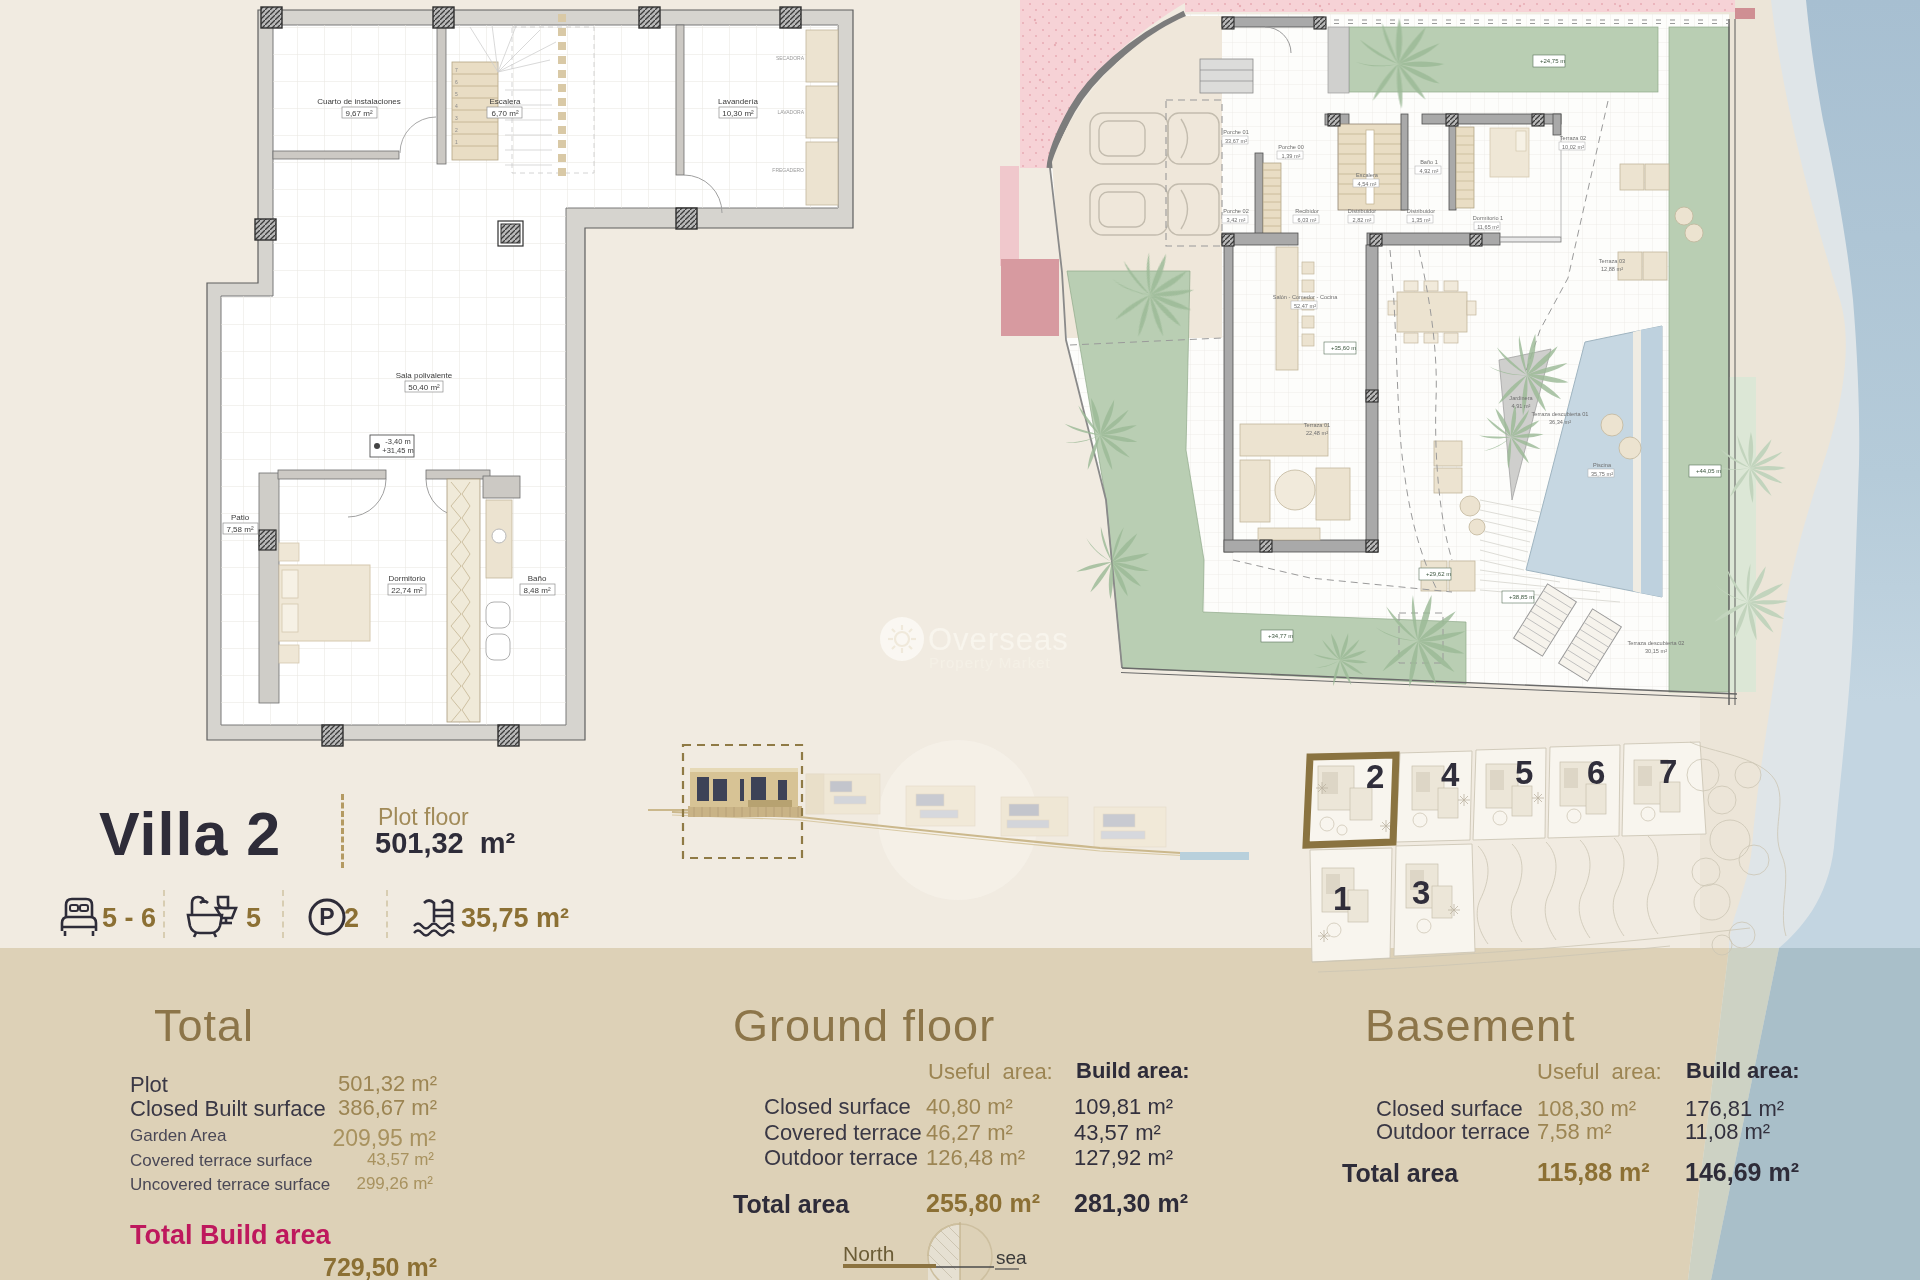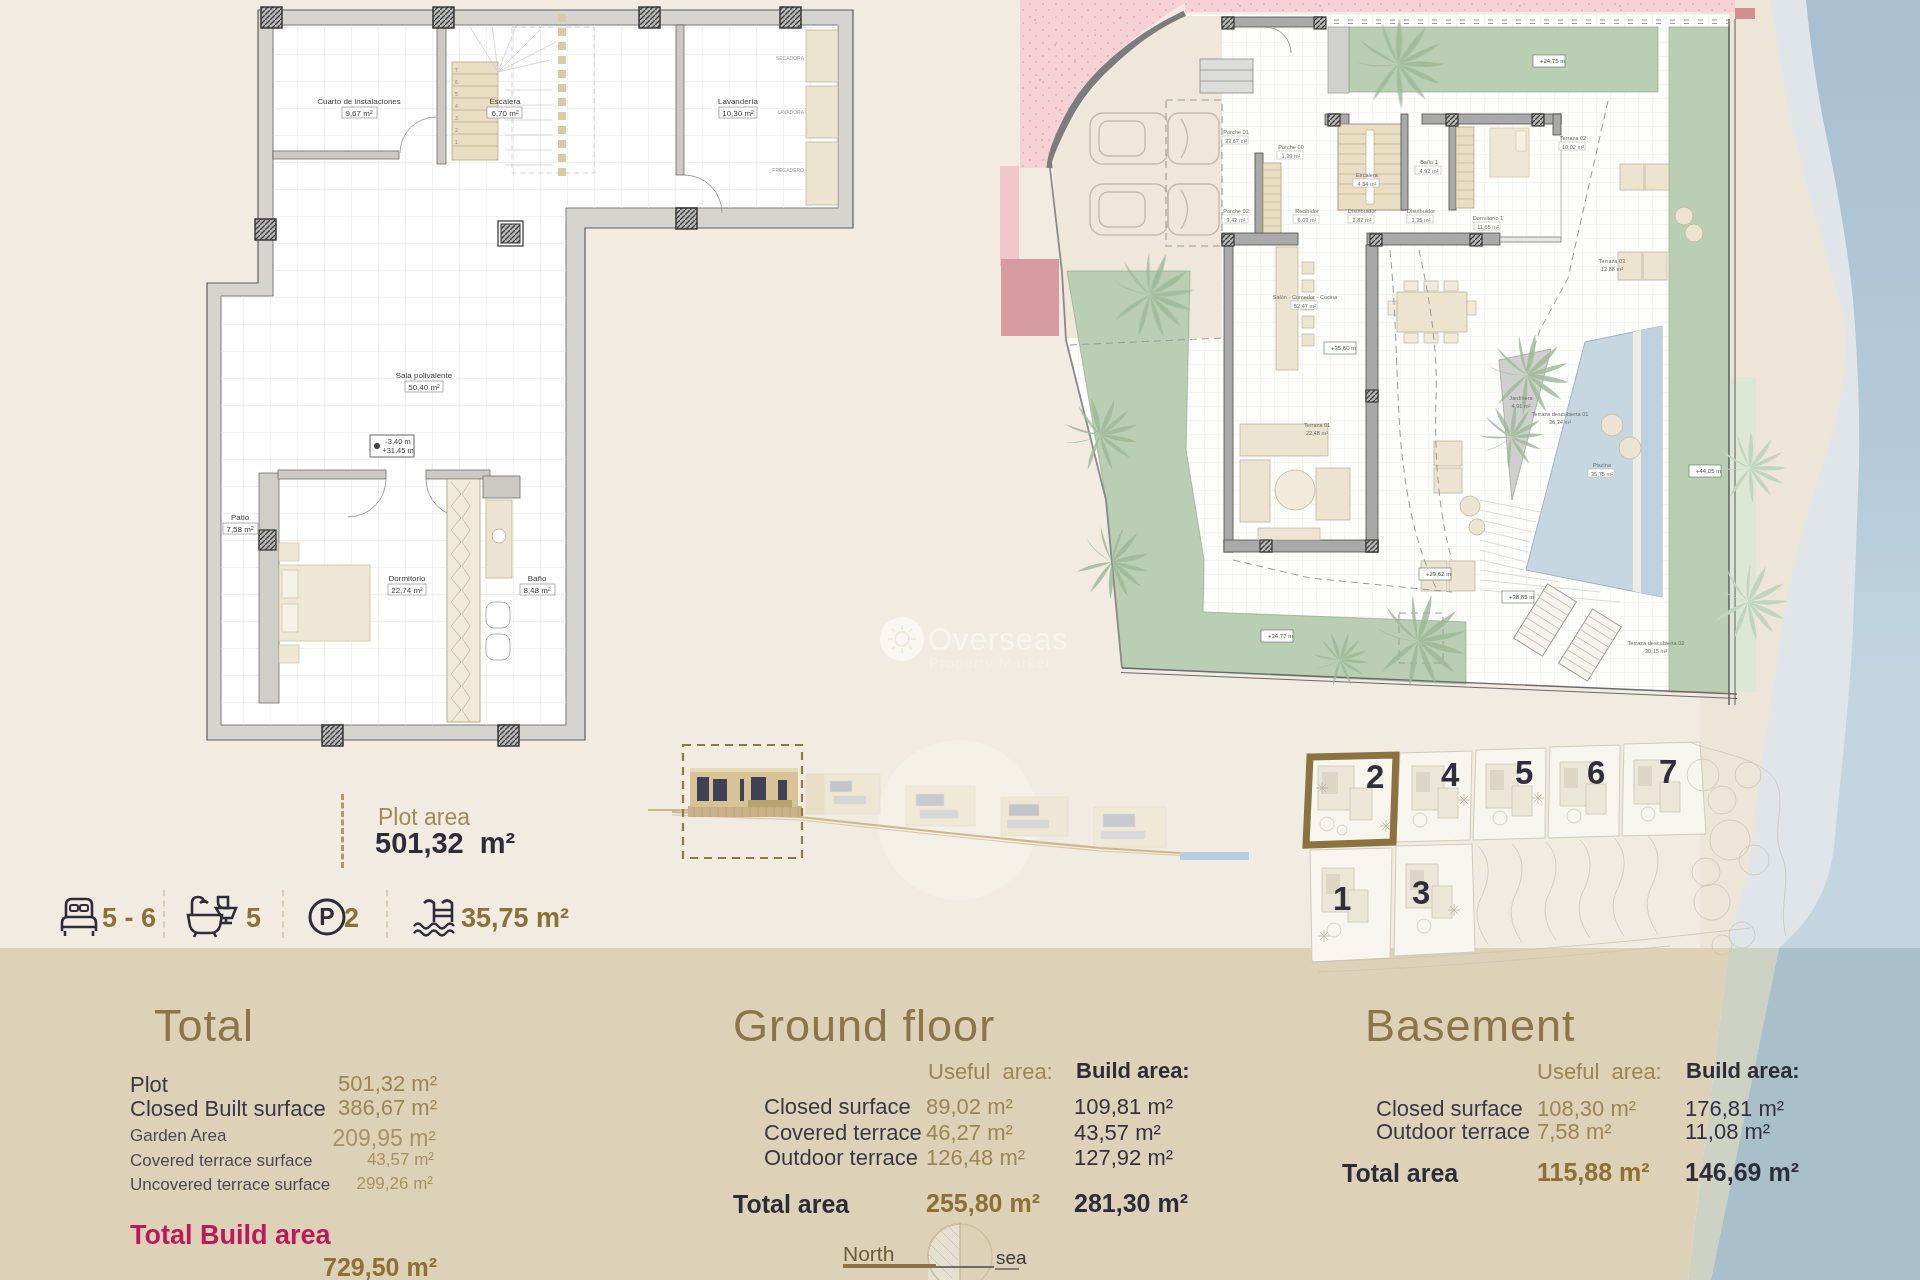--- a/index.html
+++ b/index.html
@@ -731,22 +731,23 @@
 
     <circle cx="327" cy="917" r="17" stroke-width="3"></circle>
     <text x="327" y="925" font-size="23" font-weight="bold" fill="#2e2c39" stroke="none" text-anchor="middle" style="font-family:'Liberation Sans',sans-serif">P</text>
 
     <path d="M424,903 Q429,898 434,903 L434,922 M442,903 Q447,898 452,903 L452,922 M434,910 L452,910 M434,916 L452,916"></path>
     <path d="M414,926 q4,-5 8,0 q4,5 8,0 q4,-5 8,0 q4,5 8,0 q4,-5 8,0" stroke-width="2.4"></path>
     <path d="M414,933 q4,-5 8,0 q4,5 8,0 q4,-5 8,0 q4,5 8,0 q4,-5 8,0" stroke-width="2.4"></path>
   </g>
 </svg>
 
+<div class="abs" style="left:99px;top:799px;font-size:61px;font-weight:bold;color:#2e2c39;letter-spacing:1px;">Villa 2</div>
 <div class="abs" style="left:341px;top:794px;width:0;height:74px;border-left:3px dashed #b49a62;"></div>
-<div class="abs" style="left:378px;top:804px;font-size:23px;color:#a18a58;">Plot area</div>
+<div class="abs" style="left:378px;top:804px;font-size:23px;color:#a18a58;">Plot floor</div>
 <div class="abs" style="left:375px;top:827px;font-size:29px;font-weight:bold;color:#2e2c39;">501,32&nbsp; m²</div>
 
 <div class="abs" style="left:102px;top:903px;font-size:27px;font-weight:bold;color:#8c7034;">5 - 6</div>
 <div class="abs" style="left:246px;top:903px;font-size:27px;font-weight:bold;color:#8c7034;">5</div>
 <div class="abs" style="left:344px;top:903px;font-size:27px;font-weight:bold;color:#8c7034;">2</div>
 <div class="abs" style="left:461px;top:903px;font-size:27px;font-weight:bold;color:#8c7034;">35,75 m²</div>
 <div class="abs" style="left:163px;top:890px;width:0;height:48px;border-left:2px dashed #d8cdb2;"></div>
 <div class="abs" style="left:282px;top:890px;width:0;height:48px;border-left:2px dashed #d8cdb2;"></div>
 <div class="abs" style="left:386px;top:890px;width:0;height:48px;border-left:2px dashed #d8cdb2;"></div>
 
@@ -763,21 +764,21 @@
 <div class="abs" style="left:130px;top:1151px;font-size:17px;color:#4a4856;">Covered terrace surface</div>
 <div class="abs" style="left:310px;top:1150px;width:124px;text-align:right;font-size:17px;color:#a8925f;">43,57 m²</div>
 <div class="abs" style="left:130px;top:1175px;font-size:17px;color:#4a4856;">Uncovered terrace surface</div>
 <div class="abs" style="left:310px;top:1174px;width:123px;text-align:right;font-size:17px;color:#a8925f;">299,26 m²</div>
 <div class="abs" style="left:130px;top:1220px;font-size:27px;font-weight:bold;color:#be185d;">Total Build area</div>
 <div class="abs" style="left:310px;top:1219px;width:127px;text-align:right;font-size:25px;font-weight:bold;color:#8c7034;margin-top:34px;">729,50 m²</div>
 
 <div class="abs" style="left:928px;top:1059px;font-size:22px;color:#9c8553;">Useful&nbsp; area:</div>
 <div class="abs" style="left:1076px;top:1058px;font-size:22px;font-weight:bold;color:#2e2c39;">Build area:</div>
 <div class="abs" style="left:764px;top:1094px;font-size:22px;color:#3a3845;">Closed surface</div>
-<div class="abs" style="left:926px;top:1094px;font-size:22px;color:#9c8553;">89,02 m²</div>
+<div class="abs" style="left:926px;top:1094px;font-size:22px;color:#9c8553;">40,80 m²</div>
 <div class="abs" style="left:1074px;top:1094px;font-size:22px;color:#33313e;">109,81 m²</div>
 <div class="abs" style="left:764px;top:1120px;font-size:22px;color:#3a3845;">Covered terrace</div>
 <div class="abs" style="left:926px;top:1120px;font-size:22px;color:#9c8553;">46,27 m²</div>
 <div class="abs" style="left:1074px;top:1120px;font-size:22px;color:#33313e;">43,57 m²</div>
 <div class="abs" style="left:764px;top:1145px;font-size:22px;color:#3a3845;">Outdoor terrace</div>
 <div class="abs" style="left:926px;top:1145px;font-size:22px;color:#9c8553;">126,48 m²</div>
 <div class="abs" style="left:1074px;top:1145px;font-size:22px;color:#33313e;">127,92 m²</div>
 <div class="abs" style="left:733px;top:1190px;font-size:25px;font-weight:bold;color:#2e2c39;">Total area</div>
 <div class="abs" style="left:926px;top:1189px;font-size:25px;font-weight:bold;color:#8c7034;">255,80 m²</div>
 <div class="abs" style="left:1074px;top:1189px;font-size:25px;font-weight:bold;color:#2e2c39;">281,30 m²</div>

